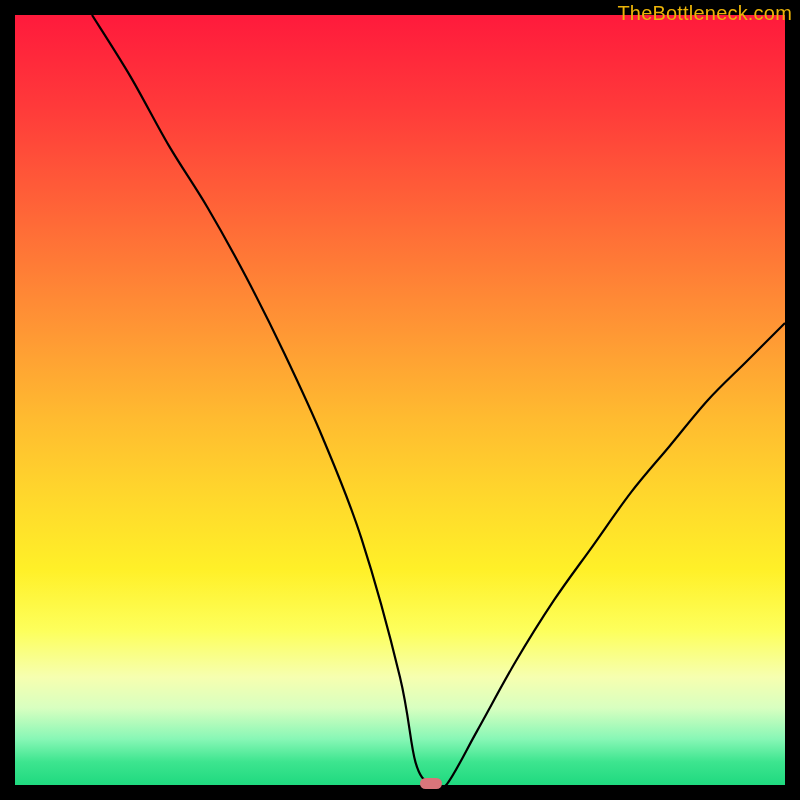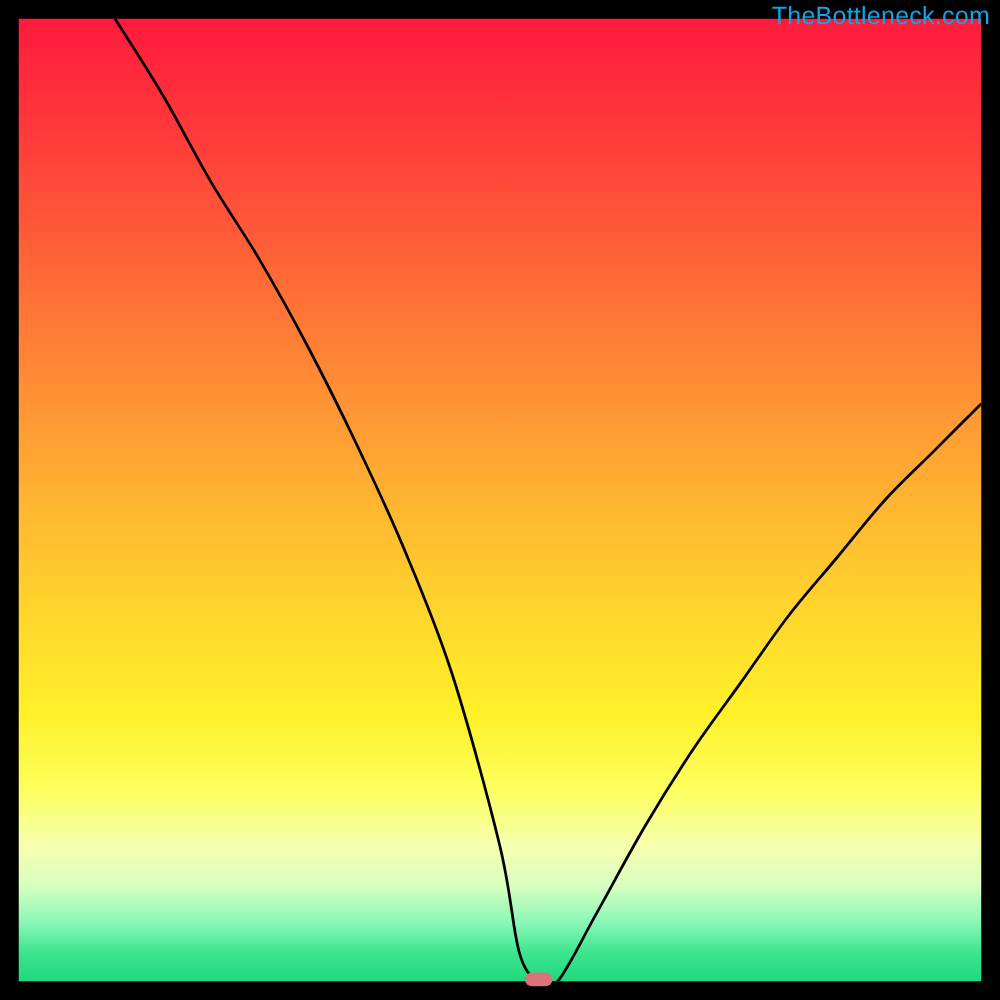--- a/index.html
+++ b/index.html
@@ -38,21 +38,21 @@
       #3de58f 97%,
       #1fd97f 100%
     );
   }
   .watermark {
     position: absolute;
     top: 2px;
     right: 8px;
     font-family: Arial, Helvetica, sans-serif;
     font-size: 20px;
-    color: #0ea5e9;
+    color: #eab308;
     letter-spacing: 0.2px;
     font-weight: 500;
   }
   svg.curve {
     position: absolute;
     left: 0;
     top: 0;
     width: 770px;
     height: 770px;
     pointer-events: none;

